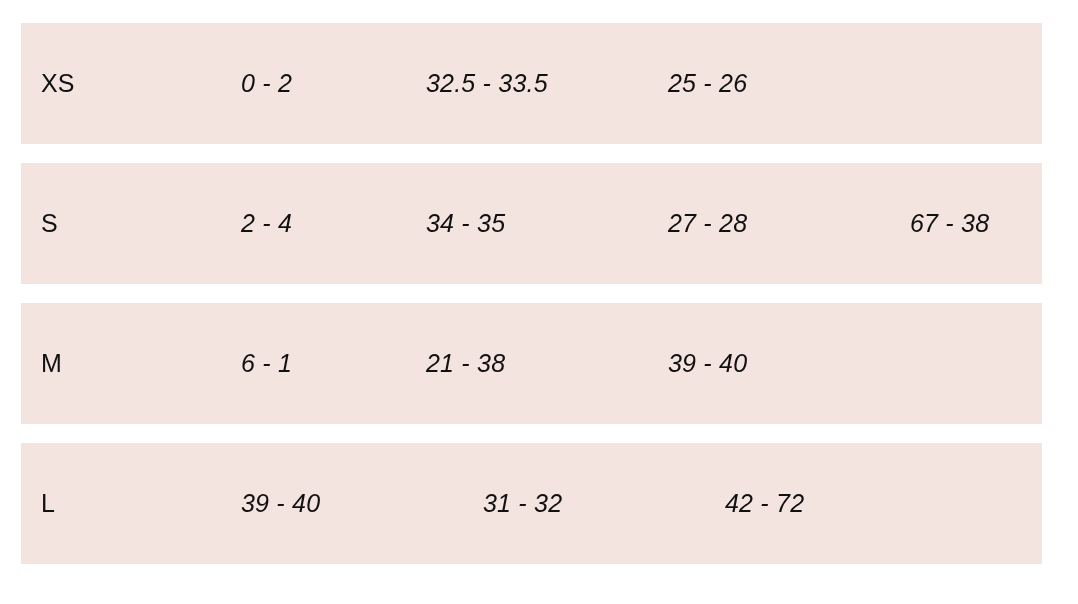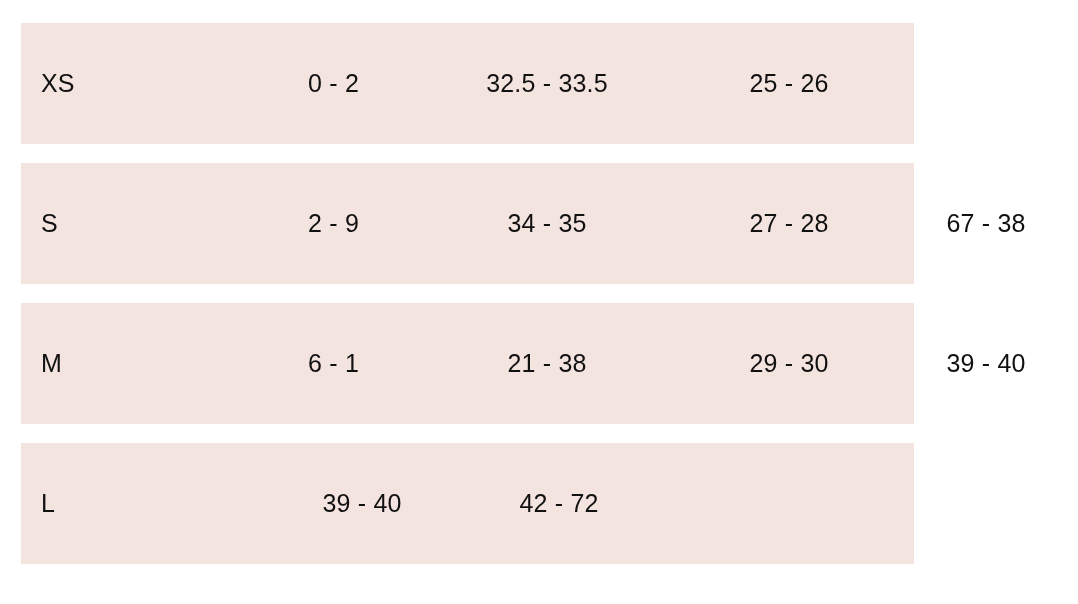--- a/index.html
+++ b/index.html
@@ -10,21 +10,21 @@
   body {
     width: 1078px;
     height: 604px;
     font-family: "Liberation Sans", sans-serif;
     overflow: hidden;
   }
   #size-chart-table {
     position: absolute;
     left: 21px;
     top: 23px;
-    width: 893px;
+    width: 1021px;
   }
   .chart-row {
     display: flex;
     align-items: center;
     height: 121px;
     margin-bottom: 19px;
     background: #f4e4e0;
   }
   .chart-row:last-child {
     margin-bottom: 0;
@@ -35,54 +35,55 @@
     letter-spacing: 0.2px;
     white-space: nowrap;
   }
   .cell-size {
     flex: 0 0 200px;
     padding-left: 20px;
     text-align: left;
   }
   .cell-measure {
     flex: 1 1 0;
-    text-align: center;
+    text-align: left;
+    font-style: italic;
   }
   .cell-c1 { flex: 0 0 185px; }
   .cell-c2 { flex: 0 0 242px; }
   .cell-c3 { flex: 0 0 242px; }
   .cell-c4 { flex: 0 0 152px; }
 </style>
 </head>
 <body>
 
 <div id="size-chart-table">
 
   <div class="chart-row">
     <div class="cell cell-size">XS</div>
     <div class="cell cell-measure cell-c1">0 - 2</div>
     <div class="cell cell-measure cell-c2">32.5 - 33.5</div>
     <div class="cell cell-measure cell-c3">25 - 26</div>
   </div>
 
   <div class="chart-row">
     <div class="cell cell-size">S</div>
-    <div class="cell cell-measure cell-c1">2 - 9</div>
+    <div class="cell cell-measure cell-c1">2 - 4</div>
     <div class="cell cell-measure cell-c2">34 - 35</div>
     <div class="cell cell-measure cell-c3">27 - 28</div>
     <div class="cell cell-measure cell-c4">67 - 38</div>
   </div>
 
   <div class="chart-row">
     <div class="cell cell-size">M</div>
     <div class="cell cell-measure cell-c1">6 - 1</div>
     <div class="cell cell-measure cell-c2">21 - 38</div>
-    <div class="cell cell-measure cell-c3">29 - 30</div>
     <div class="cell cell-measure cell-c4">39 - 40</div>
   </div>
 
   <div class="chart-row">
     <div class="cell cell-size">L</div>
     <div class="cell cell-measure cell-c2">39 - 40</div>
+    <div class="cell cell-measure cell-c3">31 - 32</div>
     <div class="cell cell-measure cell-c4">42 - 72</div>
   </div>
 
 </div>
 
 </body></html>

